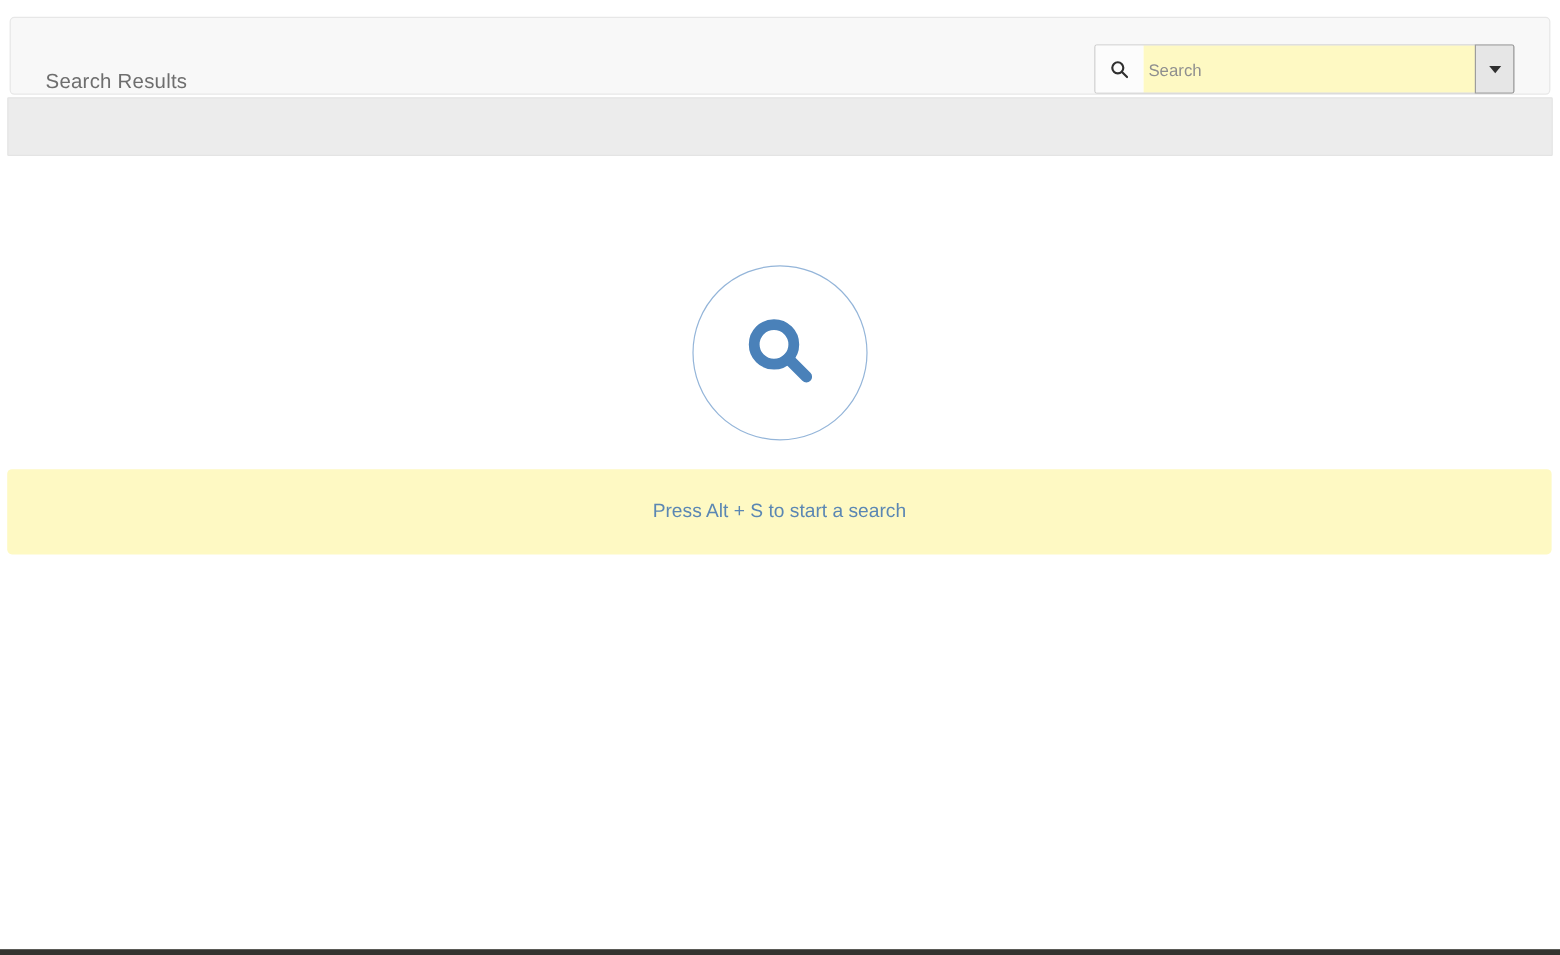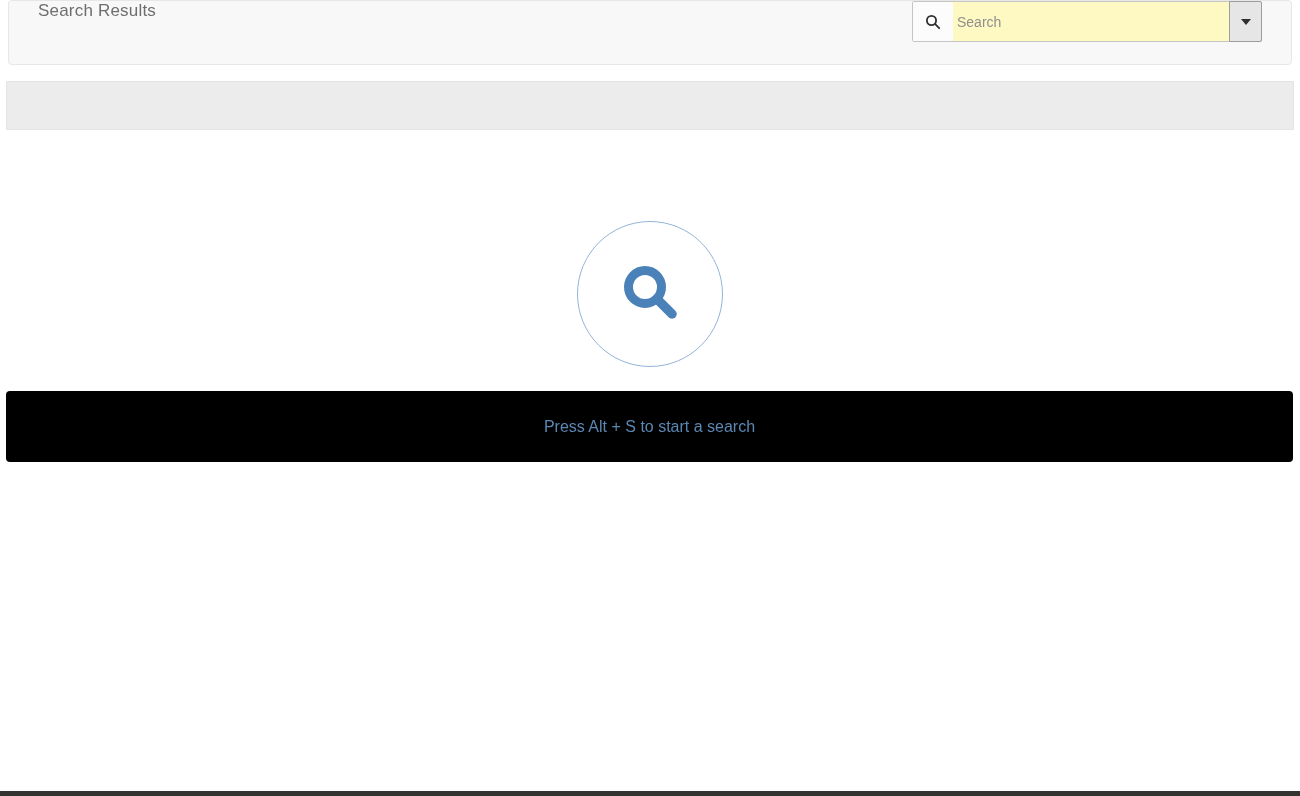--- a/index.html
+++ b/index.html
@@ -1,23 +1,23 @@
 <!DOCTYPE html>
 <html><head>
 <meta charset="utf-8">
 <style>
   * { margin: 0; padding: 0; box-sizing: border-box; }
   html, body { width: 1300px; height: 796px; background: #ffffff; font-family: "Liberation Sans", sans-serif; overflow: hidden; }
   .page { position: relative; width: 1300px; height: 796px; background: #ffffff; }
 
   
   .header-panel {
-    position: absolute; left: 8px; top: 0; width: 1284px; height: 65px;
+    position: absolute; left: 8px; top: 14px; width: 1284px; height: 65px;
     background: #f8f8f8; border: 1px solid #e7e7e7; border-radius: 4px;
-    display: flex; align-items: flex-start; justify-content: space-between;
+    display: flex; align-items: flex-end; justify-content: space-between;
     padding: 0 29px 0 29px;
     gap: 10px;
   }
   .page-title { font-size: 17px; font-weight: 400; color: #6e6e6e; letter-spacing: 0.2px; }
 
   
   .search-group {
     display: flex; align-items: stretch; width: 350px; height: 41px;
     background: #ffffff; border: 1px solid #c6c6c6; border-radius: 2px;
   }
@@ -50,21 +50,21 @@
   
   .search-circle {
     position: absolute; left: 577px; top: 221px; width: 146px; height: 146px;
     border: 1px solid #94b5d9; border-radius: 50%; background: #ffffff;
     display: flex; align-items: center; justify-content: center;
   }
 
   
   .hint-band {
     position: absolute; left: 6px; top: 391px; width: 1287px; height: 71px;
-    background: #000000; border-radius: 4px;
+    background: #fef9c3; border-radius: 4px;
     display: flex; align-items: center; justify-content: center; text-align: center;
   }
   .hint-text { font-size: 16px; color: #5b87b3; font-weight: 400; }
 
   
   .bottom-bar {
     position: absolute; left: 0; top: 791px; width: 1300px; height: 5px;
     background: #34332f;
   }
 </style>

